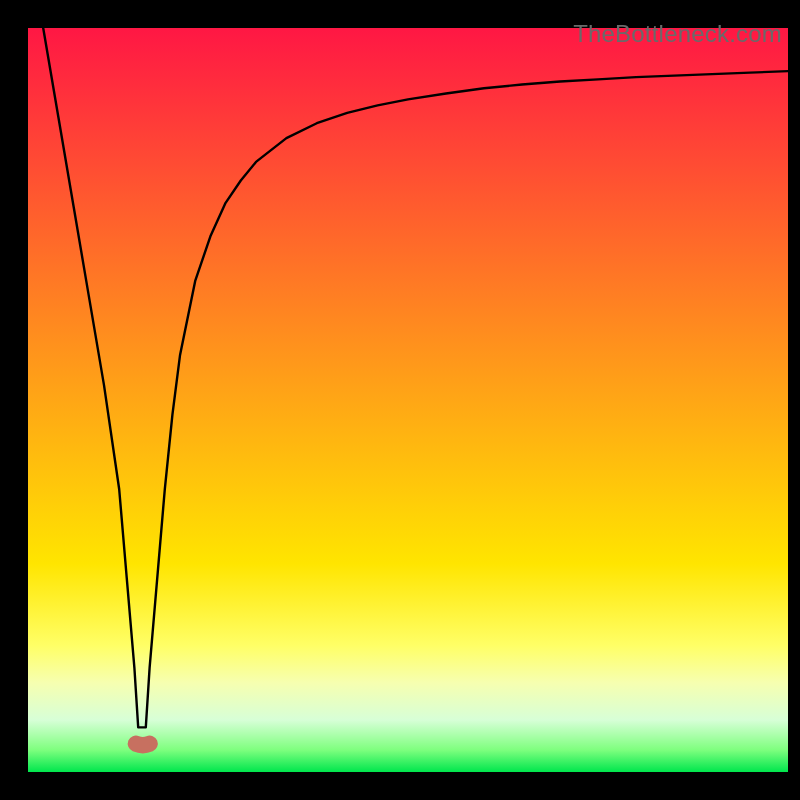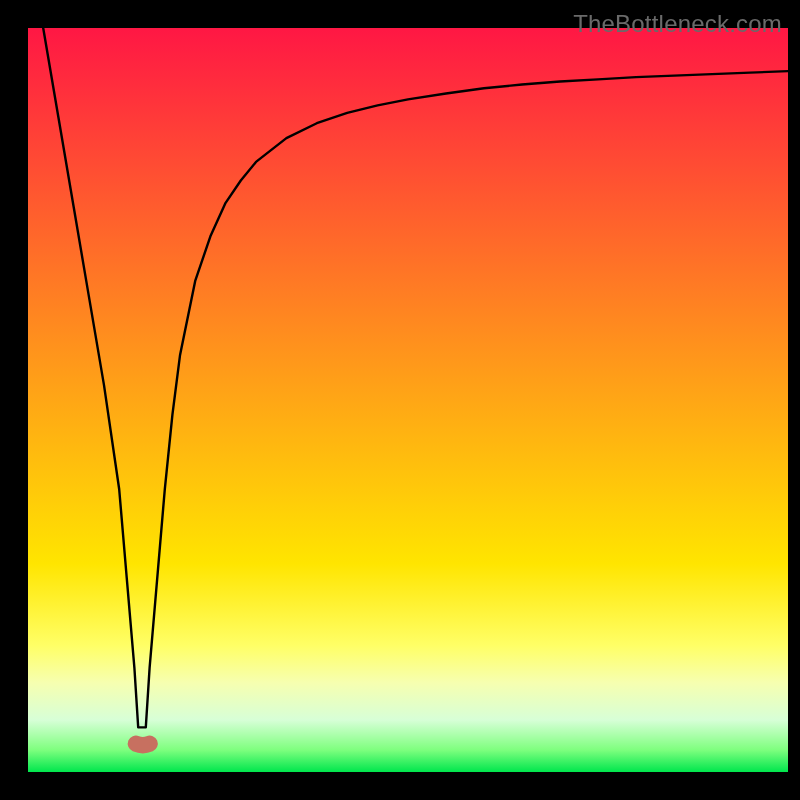--- a/index.html
+++ b/index.html
@@ -13,21 +13,21 @@
   .canvas {
     position: relative;
     width: 800px;
     height: 800px;
   }
   svg {
     display: block;
   }
   .watermark {
     position: absolute;
-    top: 10px;
+    top: 20px;
     right: 18px;
     font-family: Arial, Helvetica, sans-serif;
     font-size: 24px;
     font-weight: 500;
     color: #6a6a6a;
     letter-spacing: 0.2px;
   }
 </style>
 </head>
 <body>

